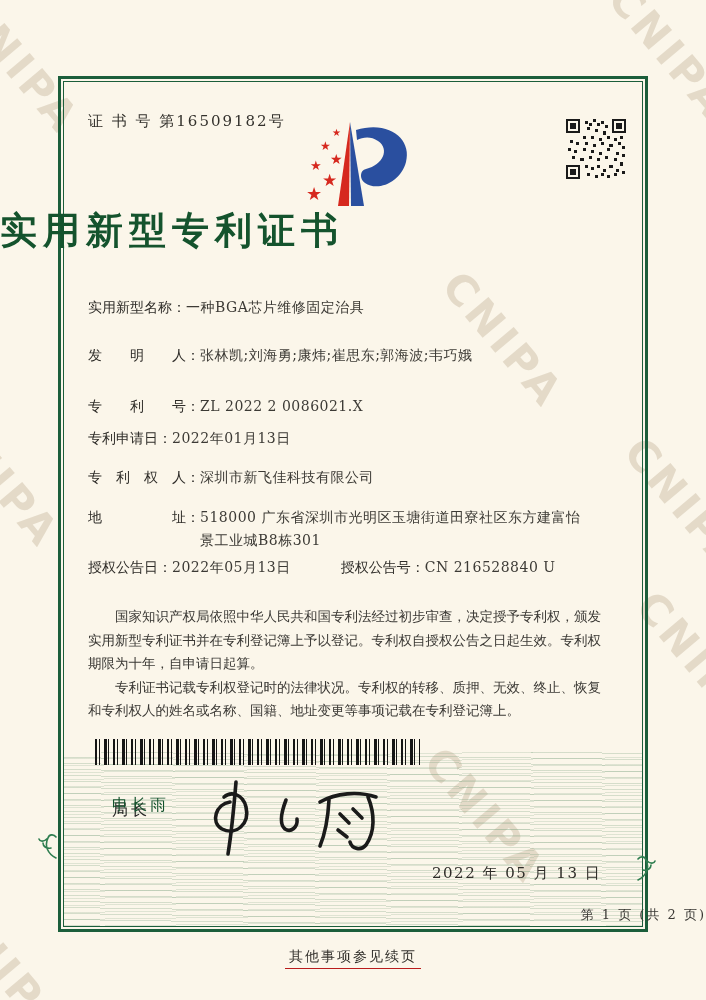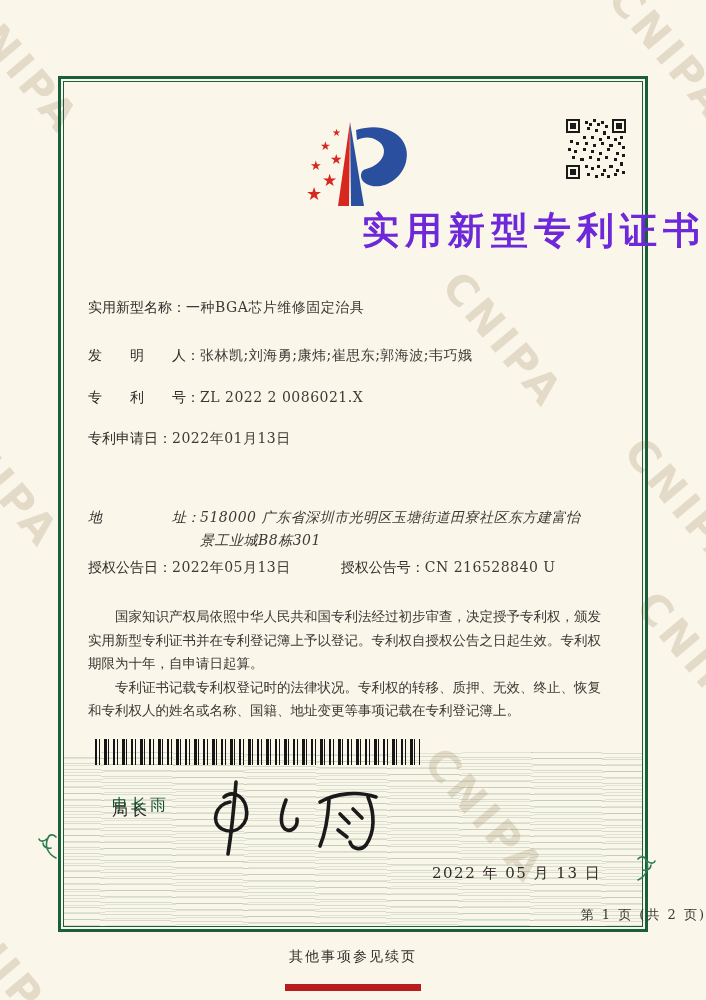--- a/index.html
+++ b/index.html
@@ -22,45 +22,45 @@
   .guilloche{position:absolute;left:64px;top:752px;width:578px;height:174px;
      background:
        repeating-linear-gradient(0.8deg, rgba(124,162,128,0.30) 0 1px, transparent 1px 6px),
        repeating-linear-gradient(-0.8deg, rgba(124,162,128,0.22) 0 1px, transparent 1px 7px);}
 
   .certno{position:absolute;left:88px;top:112px;font-size:15px;letter-spacing:2px;color:#33312c;}
 
   .logo{position:absolute;left:286px;top:118px;width:132px;height:92px;}
   .qr{position:absolute;left:566px;top:119px;width:60px;height:60px;}
 
-  .title{position:absolute;left:0;right:0;top:206px;text-align:right;font-size:37px;font-weight:700;
-         letter-spacing:6px;color:#6d28d9;}
+  .title{position:absolute;left:0;right:0;top:206px;text-align:left;font-size:37px;font-weight:700;
+         letter-spacing:6px;color:#14532d;}
 
   .row{position:absolute;left:88px;font-size:14px;display:flex;line-height:23px;}
   .row .lbl{white-space:pre;color:#2f2d29;}
   .row .val{color:#3c3a35;letter-spacing:0.5px;}
-  .r1{top:296px;} .r2{top:344px;} .r3{top:386px;} .r4{top:427px;} .r5{top:466px;}
-  .r6{top:506px;font-style:italic;} .r6 .val{width:392px;}
+  .r1{top:296px;} .r2{top:344px;} .r3{top:395px;} .r4{top:427px;} .r5{top:466px;}
+  .r6{top:506px;} .r6 .val{width:392px;}
   .r7{top:556px;gap:50px;}
 
   .paras{position:absolute;left:88px;top:585px;width:524px;margin-top:20px;}
   .paras p{margin:0;text-indent:2em;font-size:13.5px;line-height:23.5px;color:#3a3834;}
 
   .barcode{position:absolute;left:95px;top:739px;width:325px;height:26px;background:
     repeating-linear-gradient(90deg,#151515 0 2px,transparent 2px 4px,#151515 4px 5px,
       transparent 5px 9px,#151515 9px 12px,transparent 12px 13px,#151515 13px 14px,transparent 14px 18px);}
 
   .signer-title{position:absolute;left:112px;top:800px;font-size:16px;letter-spacing:3px;color:#222;}
   .signer-name{position:absolute;left:112px;top:795px;font-size:16px;letter-spacing:3px;color:#14532d;text-align:center;}
   .signature{position:absolute;left:198px;top:776px;width:212px;height:88px;}
 
   .issue-date{position:absolute;left:432px;top:864px;font-size:15px;letter-spacing:1.5px;color:#2e2c28;}
   .pageinfo{position:absolute;left:0;right:0;top:906px;text-align:right;font-size:13px;letter-spacing:2px;color:#3a3834;}
   .footnote{position:absolute;left:0;right:0;top:948px;text-align:center;font-size:14px;letter-spacing:2px;color:#33312c;}
-  .footnote span{border-bottom:7px solid #b91c1c;padding:0 4px 20px;margin-top:17px;}
+  .footnote span{border-bottom:1px solid #b91c1c;padding:0 4px 4px;margin-top:17px;}
 
   .orn{position:absolute;}
   .orn-l{left:38px;top:834px;} .orn-r{left:634px;top:856px;}
 </style>
 </head>
 <body>
 
 <div class="page">
 
   <span class="wm wm1">CNIPA</span>
@@ -71,20 +71,21 @@
   <span class="wm wm6">CNIPA</span>
   <span class="wm wm7">CNIPA</span>
   <span class="wm wm8">CNIPA</span>
 
   <div class="frame">
     <div class="frame-inner"></div>
   </div>
 
   <div class="guilloche"></div>
 
+  <div class="certno">证 书 号 第16509182号</div>
 
   <svg class="logo" viewBox="0 0 132 92">
     <text x="46" y="18" font-size="10" fill="#d6281e">★</text>
     <text x="34" y="32" font-size="12" fill="#d6281e">★</text>
     <text x="44" y="46" font-size="14" fill="#d6281e">★</text>
     <text x="24" y="52" font-size="13" fill="#d6281e">★</text>
     <text x="36" y="68" font-size="17" fill="#d6281e">★</text>
     <text x="20" y="82" font-size="18" fill="#d6281e">★</text>
     <polygon points="64,4 52,88 63,88" fill="#d6281e"></polygon>
     <polygon points="64,4 65,88 78,88" fill="#2a4f9f"></polygon>
@@ -111,20 +112,24 @@
     <span class="lbl">发　　明　　人：</span>
     <span class="val">张林凯;刘海勇;康炜;崔思东;郭海波;韦巧娥</span>
   </div>
   <div class="row r3">
     <span class="lbl">专　　利　　号：</span>
     <span class="val">ZL 2022 2 0086021.X</span>
   </div>
   <div class="row r4">
     <span class="lbl">专利申请日：</span>
     <span class="val">2022年01月13日</span>
+  </div>
+  <div class="row r5">
+    <span class="lbl">专　利　权　人：</span>
+    <span class="val">深圳市新飞佳科技有限公司</span>
   </div>
   <div class="row r6">
     <span class="lbl">地　　　　　址：</span>
     <span class="val">518000 广东省深圳市光明区玉塘街道田寮社区东方建富怡景工业城B8栋301</span>
   </div>
   <div class="row r7">
     <span>
       <span class="lbl">授权公告日：</span><span class="val">2022年05月13日</span>
     </span>
     <span>

